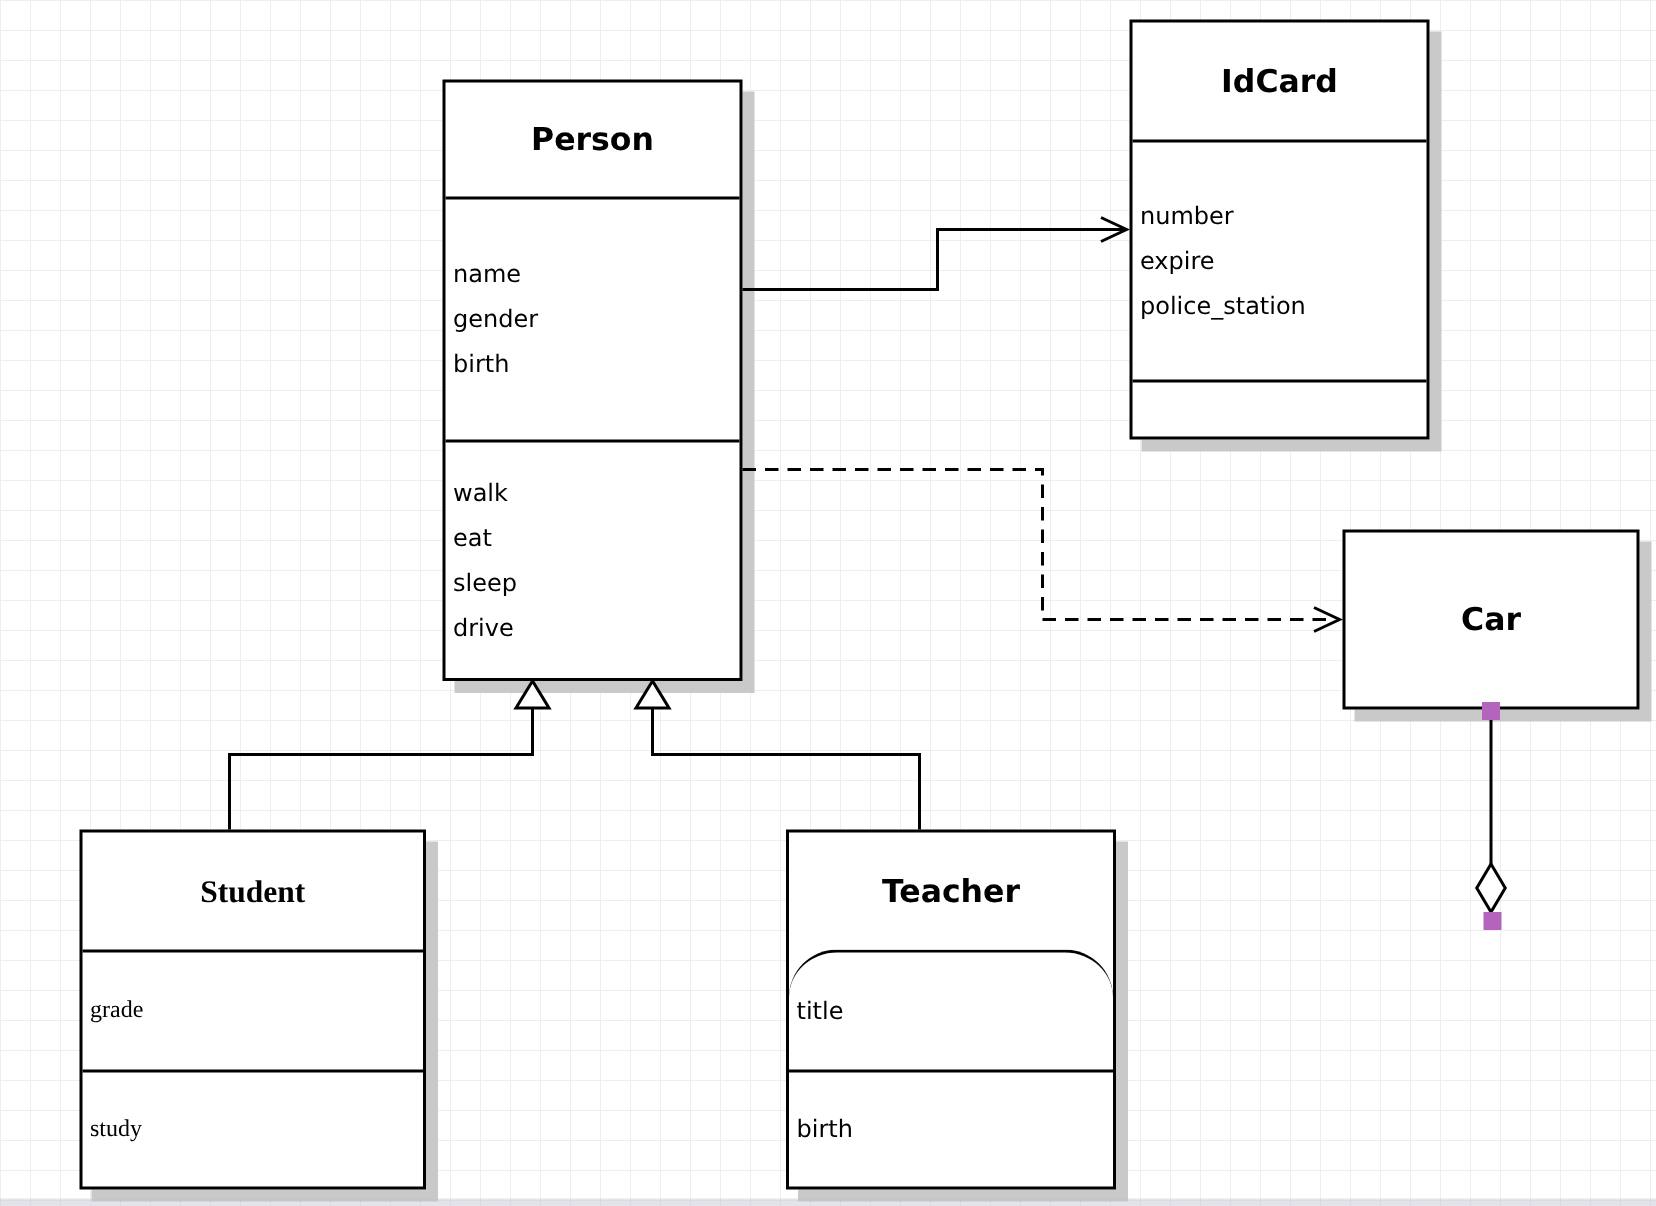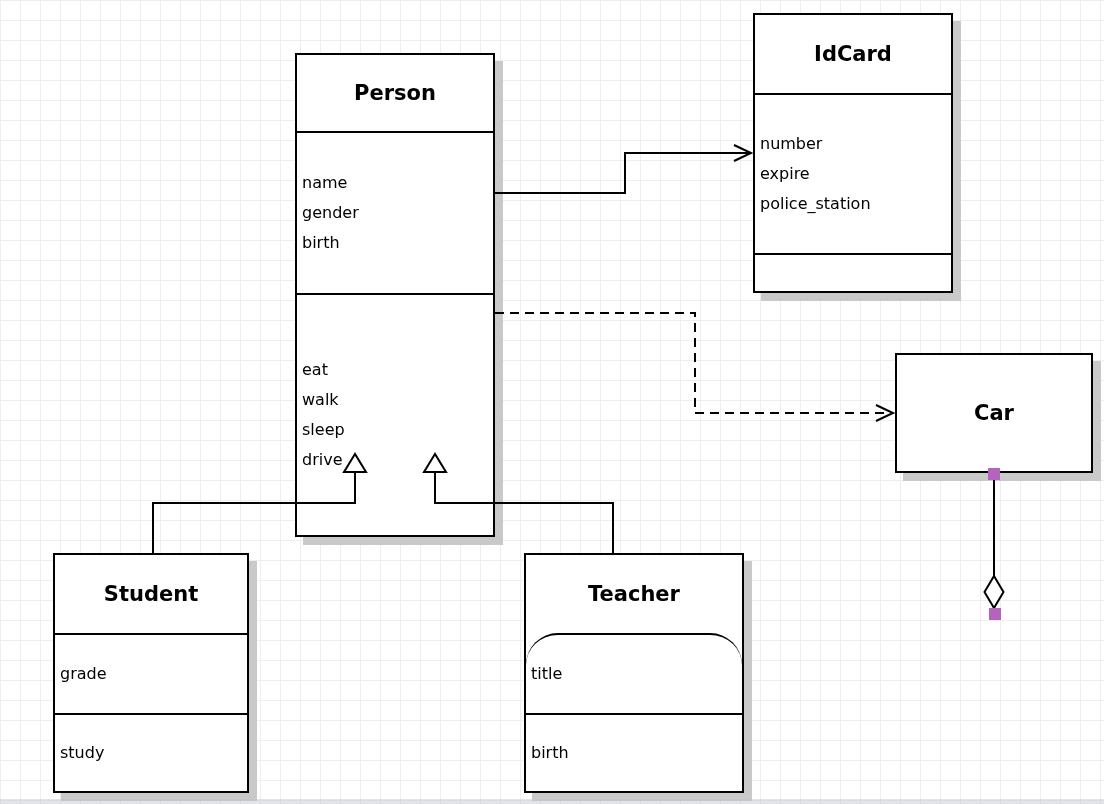--- a/index.html
+++ b/index.html
@@ -69,46 +69,46 @@
     height: 804px;
     pointer-events: none;
   }
   svg.connectors .edge { pointer-events: stroke; }
 </style>
 </head>
 <body>
 
 <div class="canvas">
 
-  <div class="uml-class" style="left:295px; top:53px; width:200px; height:484px;">
+  <div class="uml-class" style="left:295px; top:53px; width:200px; height:401px;">
     <div class="uml-title" style="height:76px;">Person</div>
     <div class="uml-compartment" style="height:162px;">
       <div class="uml-member">name</div>
       <div class="uml-member">gender</div>
       <div class="uml-member">birth</div>
     </div>
     <div class="uml-compartment" style="flex:1 1 auto;">
+      <div class="uml-member">walk</div>
       <div class="uml-member">eat</div>
-      <div class="uml-member">walk</div>
       <div class="uml-member">sleep</div>
       <div class="uml-member">drive</div>
     </div>
   </div>
 
   <div class="uml-class" style="left:753px; top:13px; width:200px; height:280px;">
     <div class="uml-title" style="height:78px;">IdCard</div>
     <div class="uml-compartment" style="height:160px;">
       <div class="uml-member">number</div>
       <div class="uml-member">expire</div>
       <div class="uml-member">police_station</div>
     </div>
     <div class="uml-compartment" style="flex:1 1 auto;"></div>
   </div>
 
-  <div class="uml-class" style="left:53px; top:553px; width:196px; height:240px;">
+  <div class="uml-class" style="left:53px; top:553px; width:231px; height:240px;font-family:Liberation Serif, serif;">
     <div class="uml-title" style="height:78px;">Student</div>
     <div class="uml-compartment" style="height:80px;">
       <div class="uml-member">grade</div>
     </div>
     <div class="uml-compartment" style="flex:1 1 auto;">
       <div class="uml-member">study</div>
     </div>
   </div>
 
   <div class="uml-class" style="left:524px; top:553px; width:220px; height:240px;">

